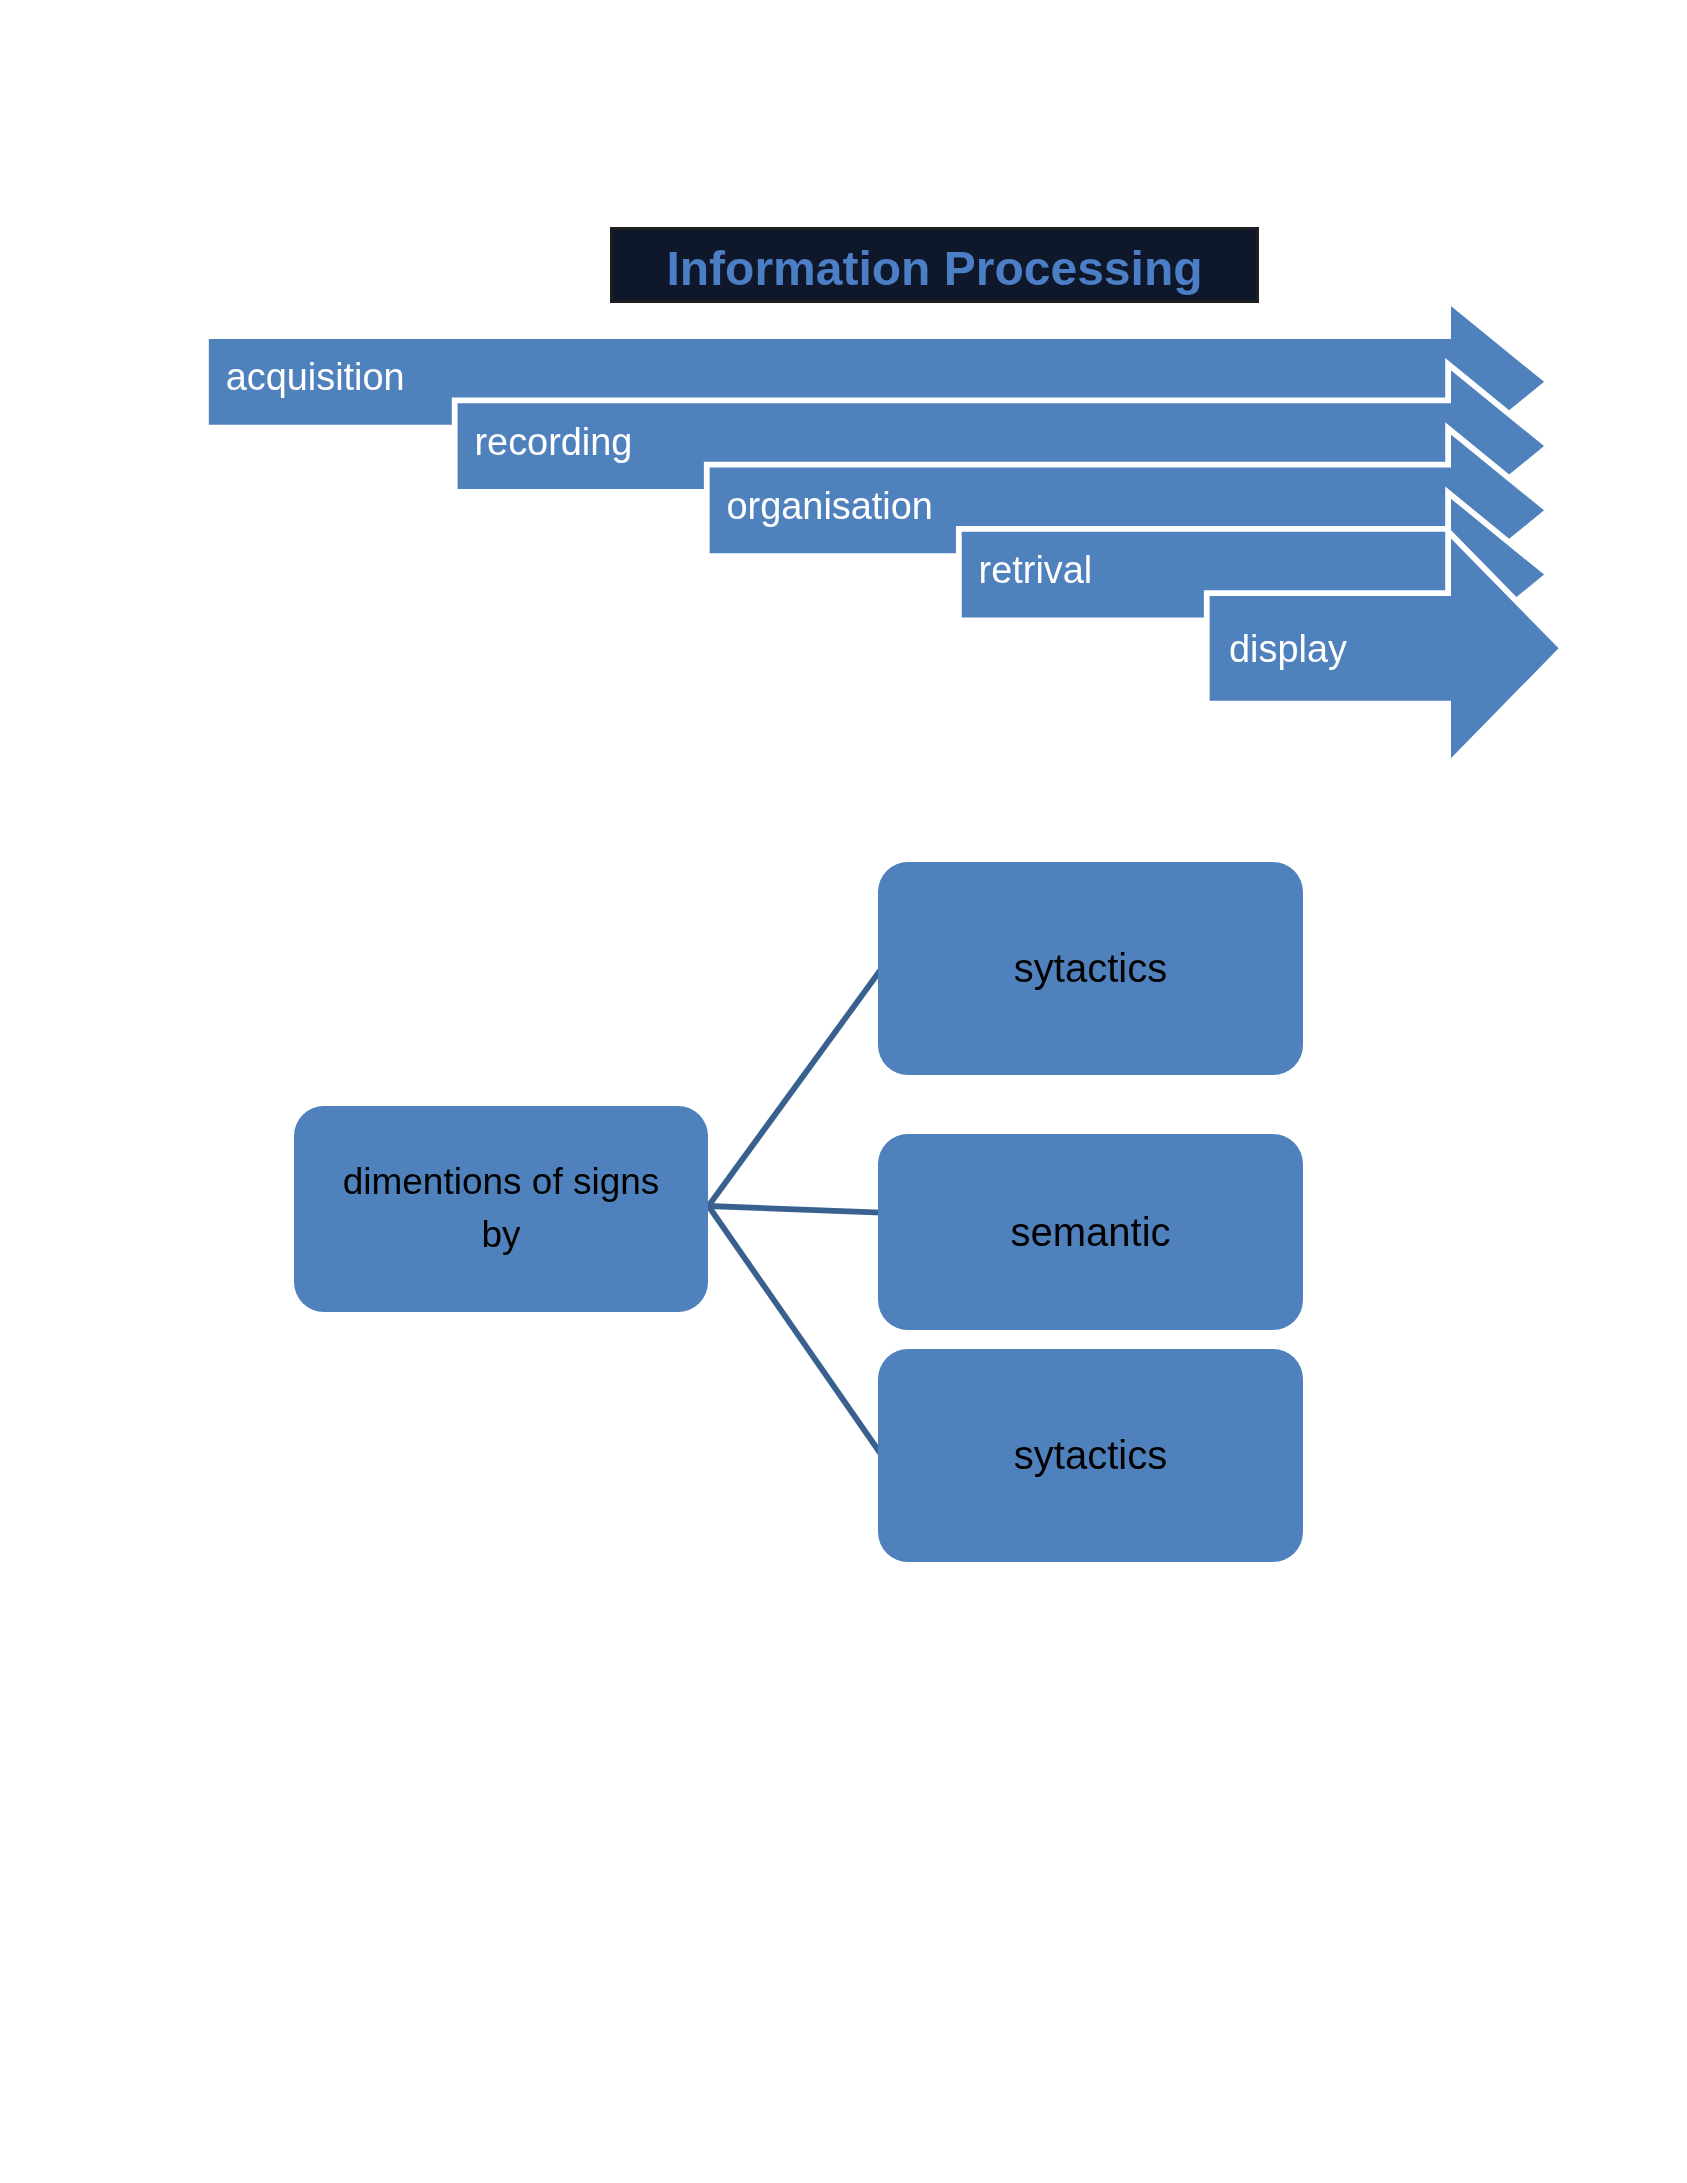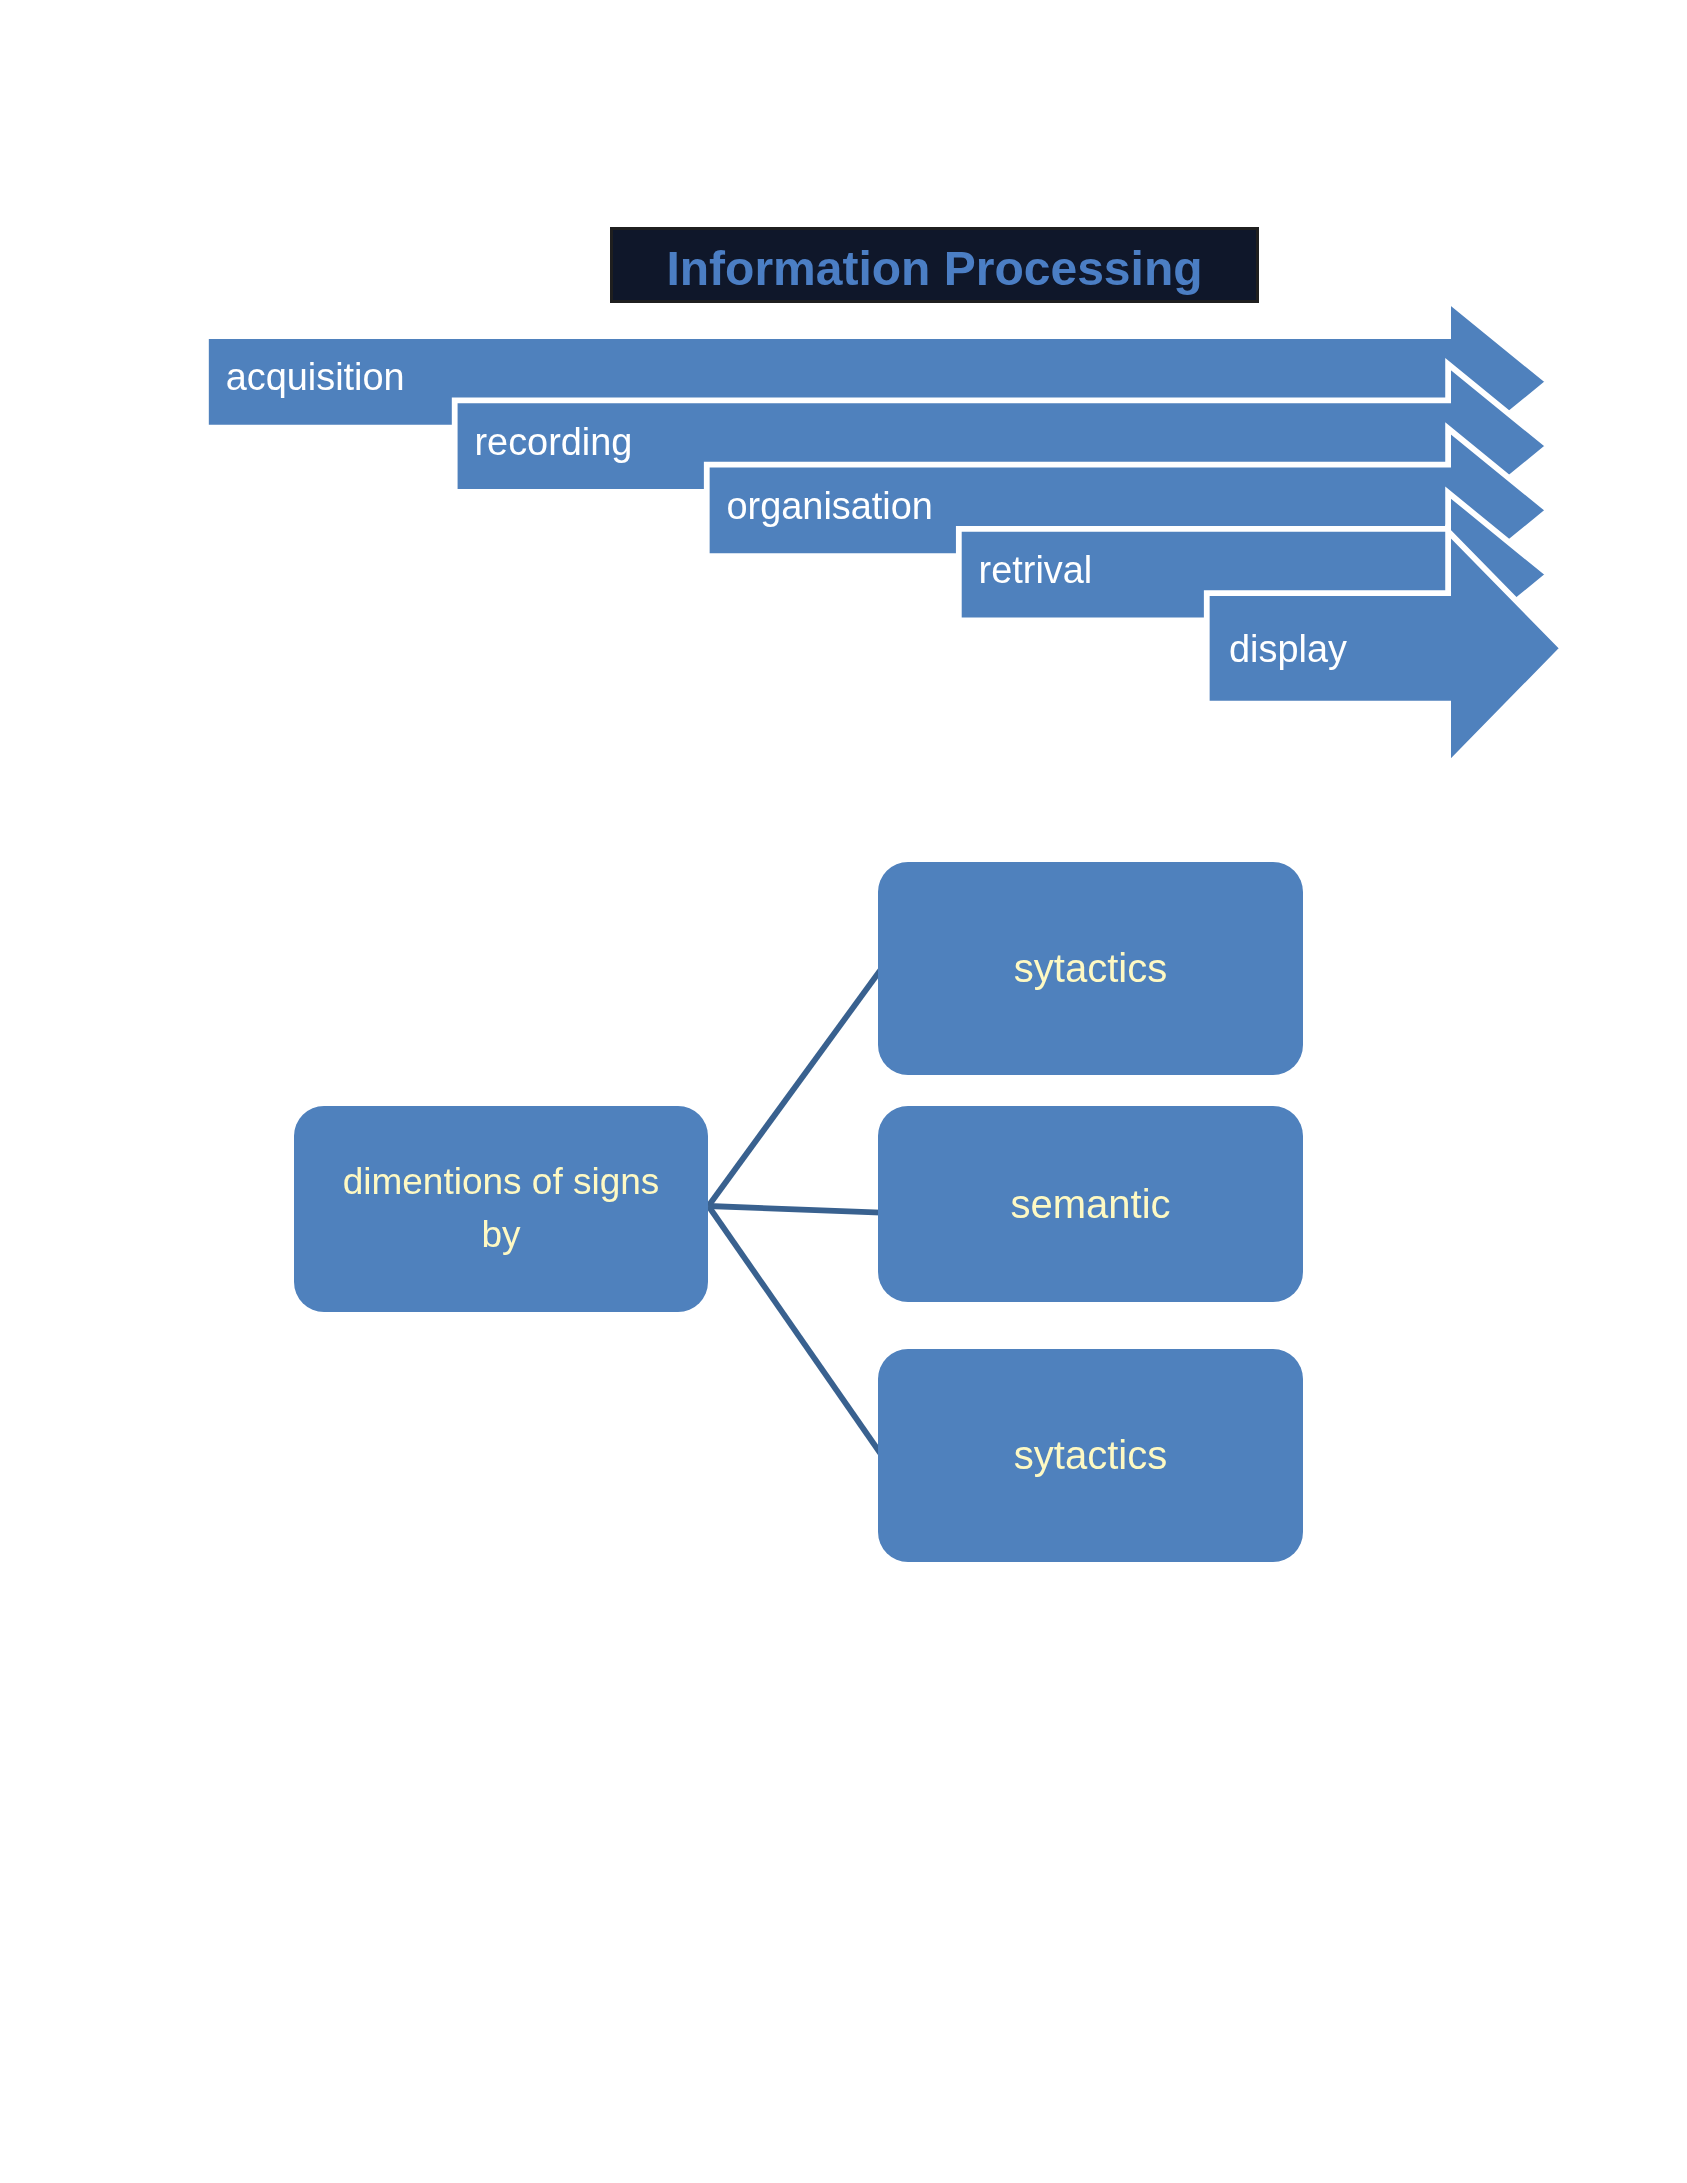--- a/index.html
+++ b/index.html
@@ -64,21 +64,21 @@
     stroke: #39618f;
     stroke-width: 7;
     fill: none;
   }
 
   
   .h-box {
     position: absolute;
     background: #4f81bd;
     border-radius: 30px;
-    color: #fef9c3;
+    color: #000000;
     display: flex;
     flex-direction: column;
     align-items: center;
     justify-content: center;
     text-align: center;
     box-sizing: border-box;
   }
   .h-root {
     left: 294px;
     top: 1106px;
@@ -90,21 +90,21 @@
   }
   .h-root .root-line3 {
     margin-top: 23px;
   }
   .h-child {
     left: 878px;
     width: 425px;
     font-size: 40px;
   }
   .h-child-1 { top: 862px; height: 213px; }
-  .h-child-2 { top: 1106px; height: 196px; }
+  .h-child-2 { top: 1134px; height: 196px; }
   .h-child-3 { top: 1349px; height: 213px; }
 </style>
 </head>
 <body>
 
 <div class="canvas">
 
   <div class="title-box">
     <span class="title-text">Information Processing</span>
   </div>

